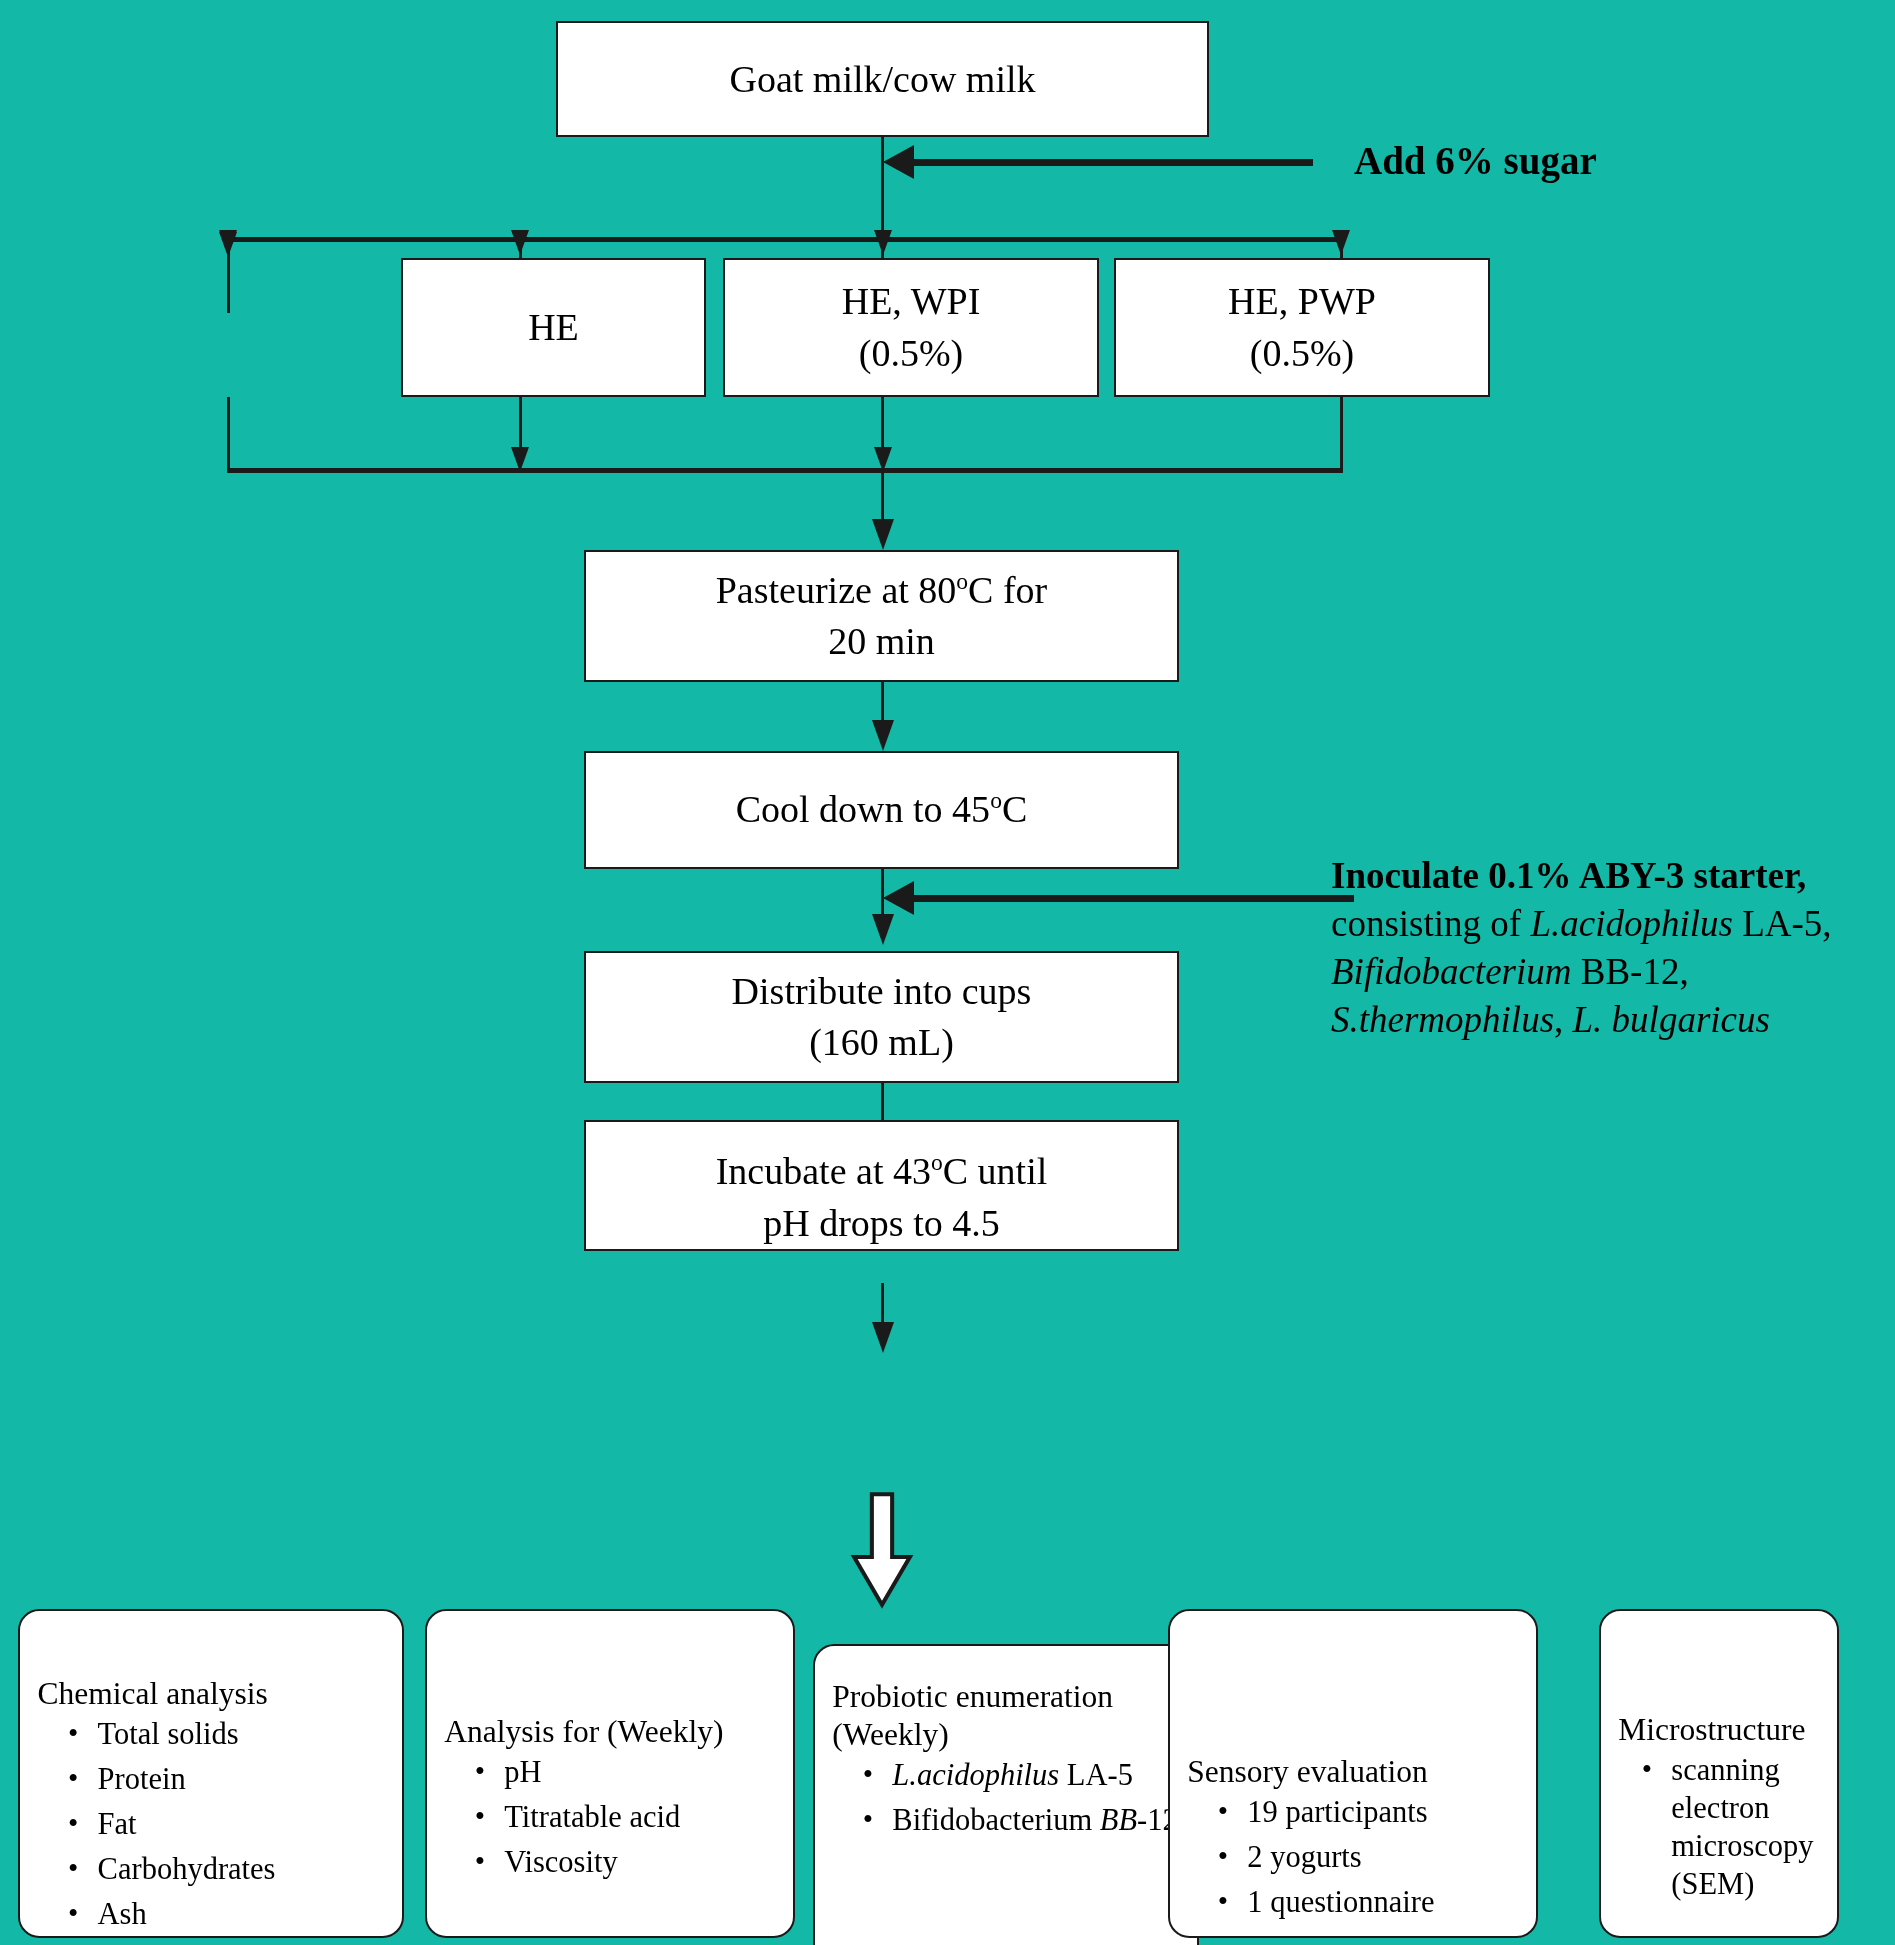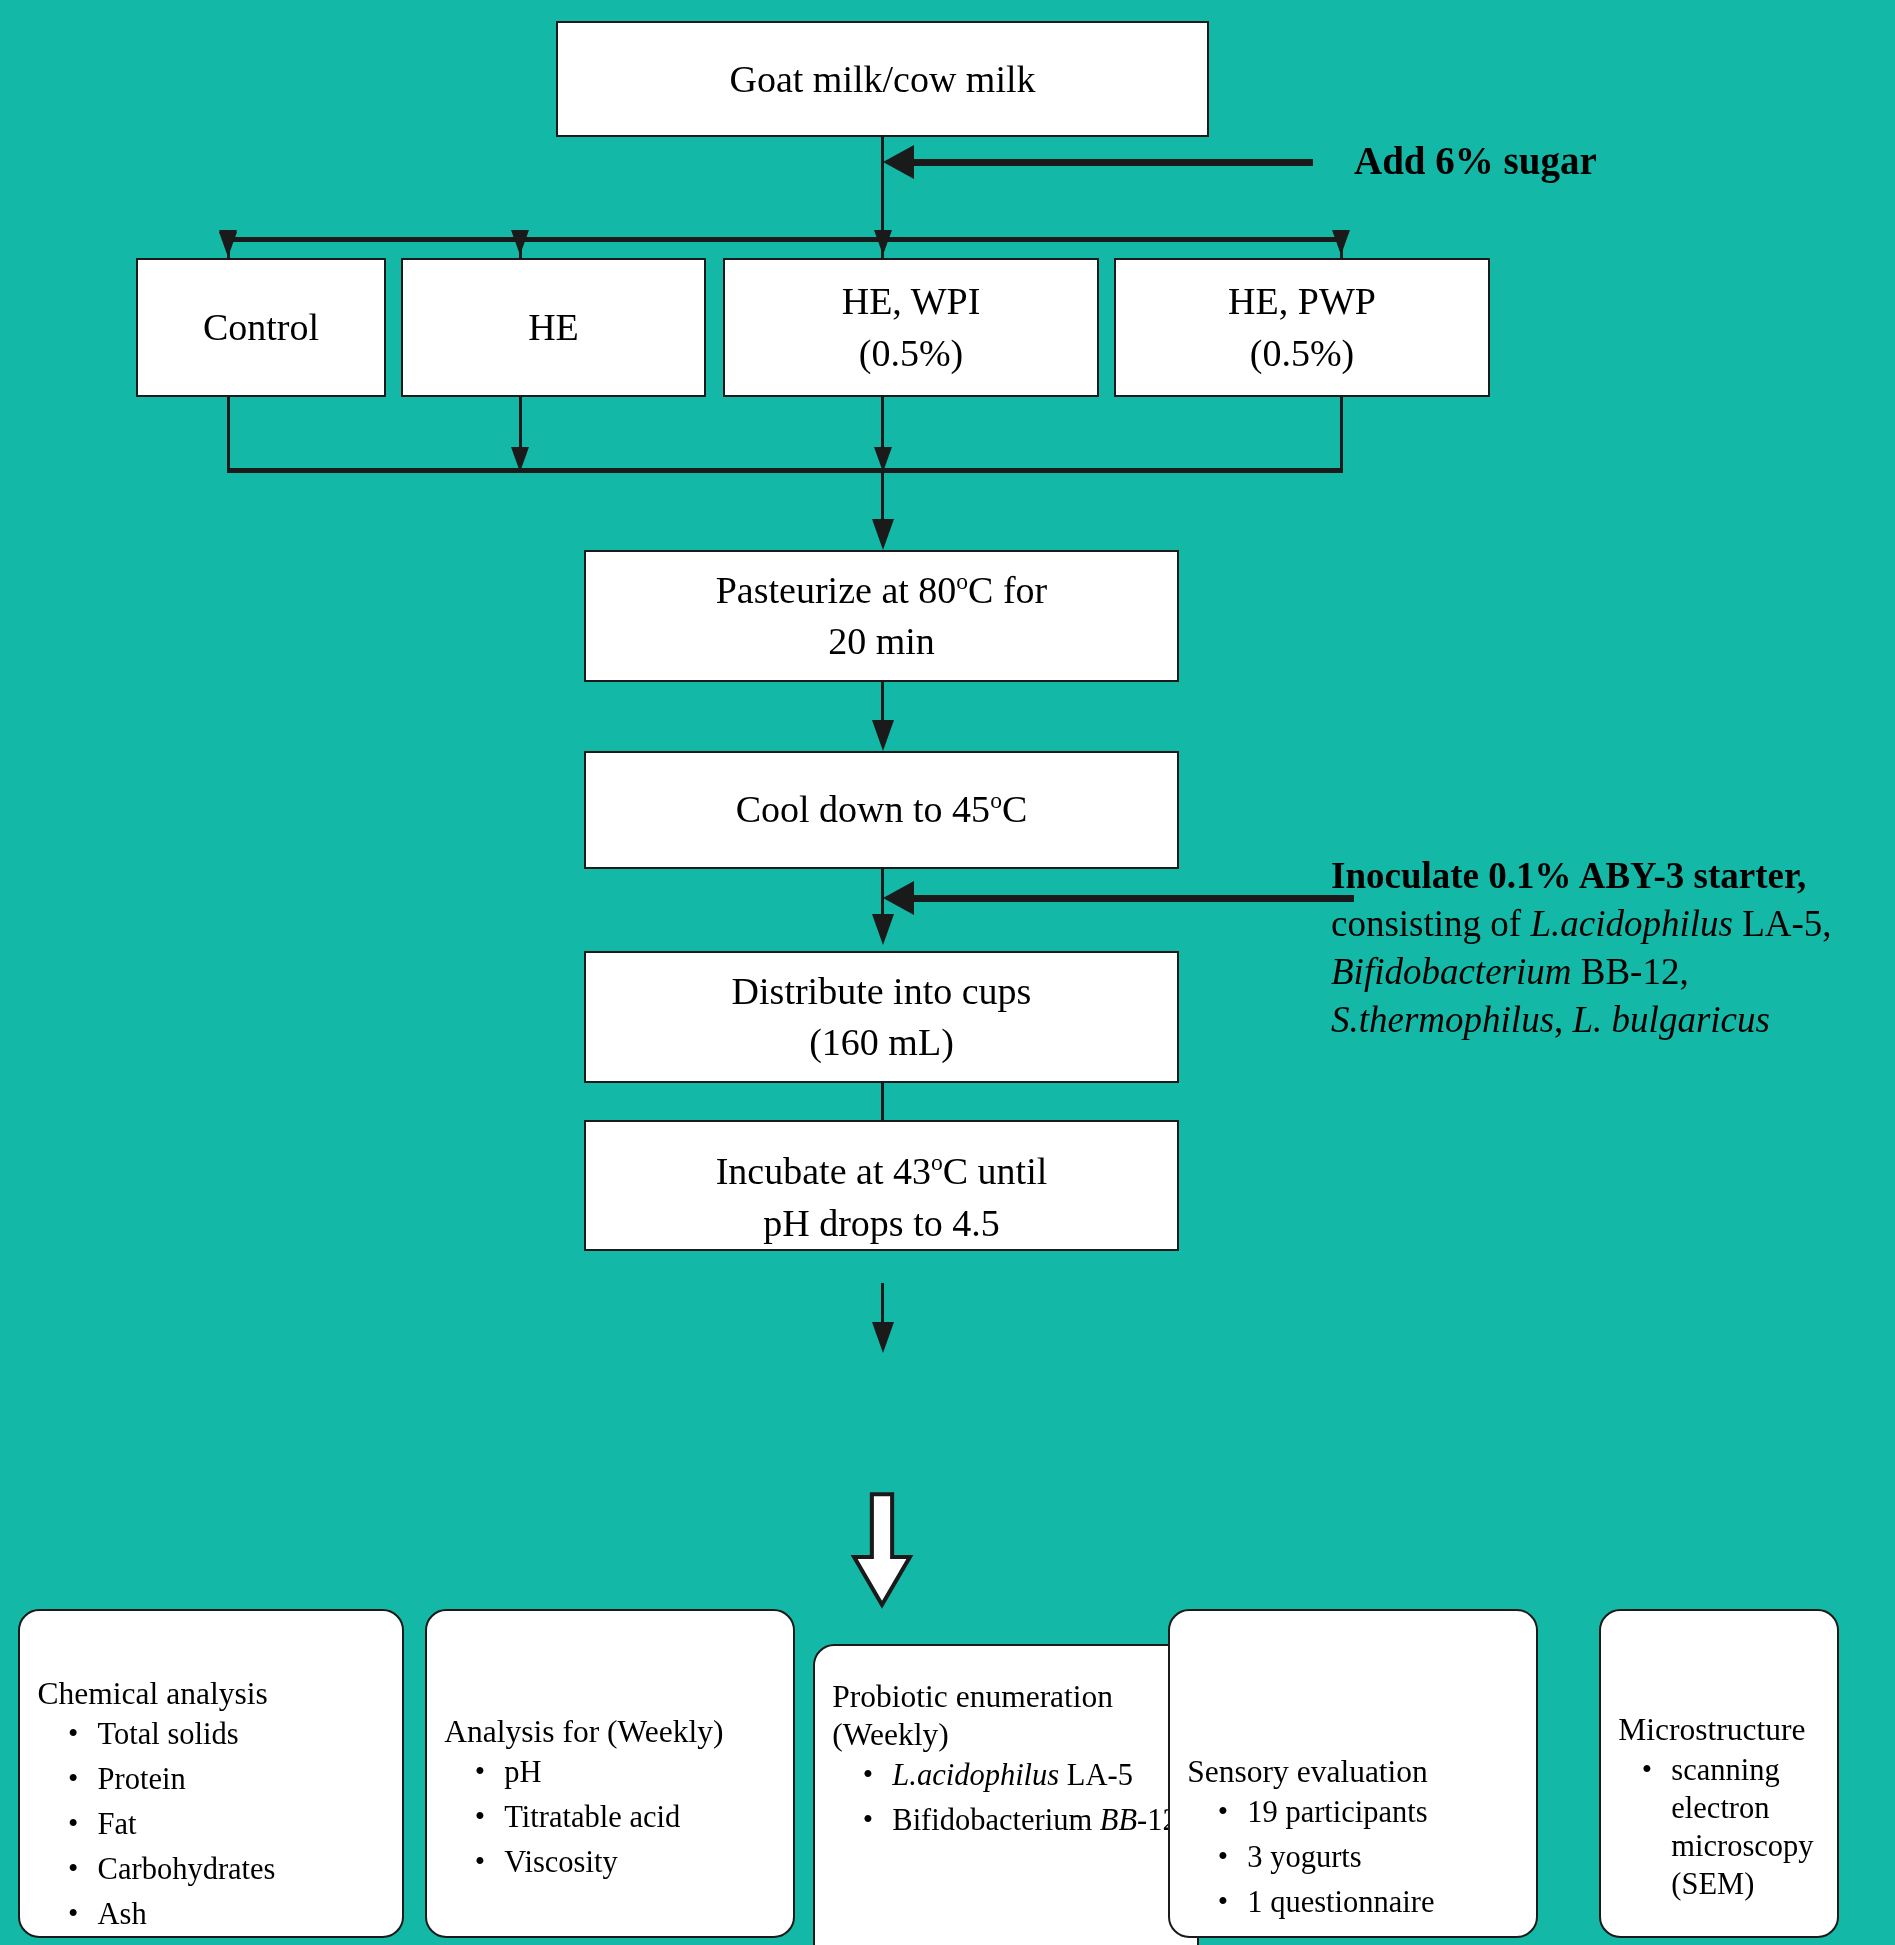--- a/index.html
+++ b/index.html
@@ -146,23 +146,20 @@
 
   <div class="vline" style="left:519px; top:237px; height:76px;"></div>
   <div class="vline" style="left:881px; top:237px; height:76px;"></div>
   <div class="vline" style="left:1340px; top:237px; height:76px;"></div>
 
   <div class="ahead-down sm" style="left:219px; top:224px; top:230px;"></div>
   <div class="ahead-down sm" style="left:511px; top:230px;"></div>
   <div class="ahead-down sm" style="left:874px; top:230px;"></div>
   <div class="ahead-down sm" style="left:1332px; top:230px;"></div>
 
-  <div class="box t-box" style="left:136px; top:258px; width:250px; height:139px;">
-    <span class="txt">Control</span>
-  </div>
 
   <div class="box t-box" style="left:401px; top:258px; width:305px; height:139px;">
     <span class="txt">HE</span>
   </div>
 
   <div class="box t-box" style="left:723px; top:258px; width:376px; height:139px; white-space:pre-line;">
     <span class="txt">HE, WPI
 (0.5%)</span>
   </div>
 
@@ -260,21 +257,21 @@
         <li>Bifidobacterium <i>BB</i>-12</li>
       </ul>
     </div>
   </div>
 
   <div class="rbox" style="left:1168px; top:1609px; width:370px; height:329px;">
     <div class="card-body" style="top:142px;">
       <div class="card-title">Sensory evaluation</div>
       <ul class="card-list">
         <li>19 participants</li>
-        <li>3 yogurts</li>
+        <li>2 yogurts</li>
         <li>1 questionnaire</li>
       </ul>
     </div>
   </div>
 
   <div class="rbox" style="left:1599px; top:1609px; width:240px; height:329px;">
     <div class="card-body" style="top:100px;">
       <div class="card-title">Microstructure</div>
       <ul class="card-list" style="padding-left:53px;">
         <li>scanning electron microscopy (SEM)</li>

